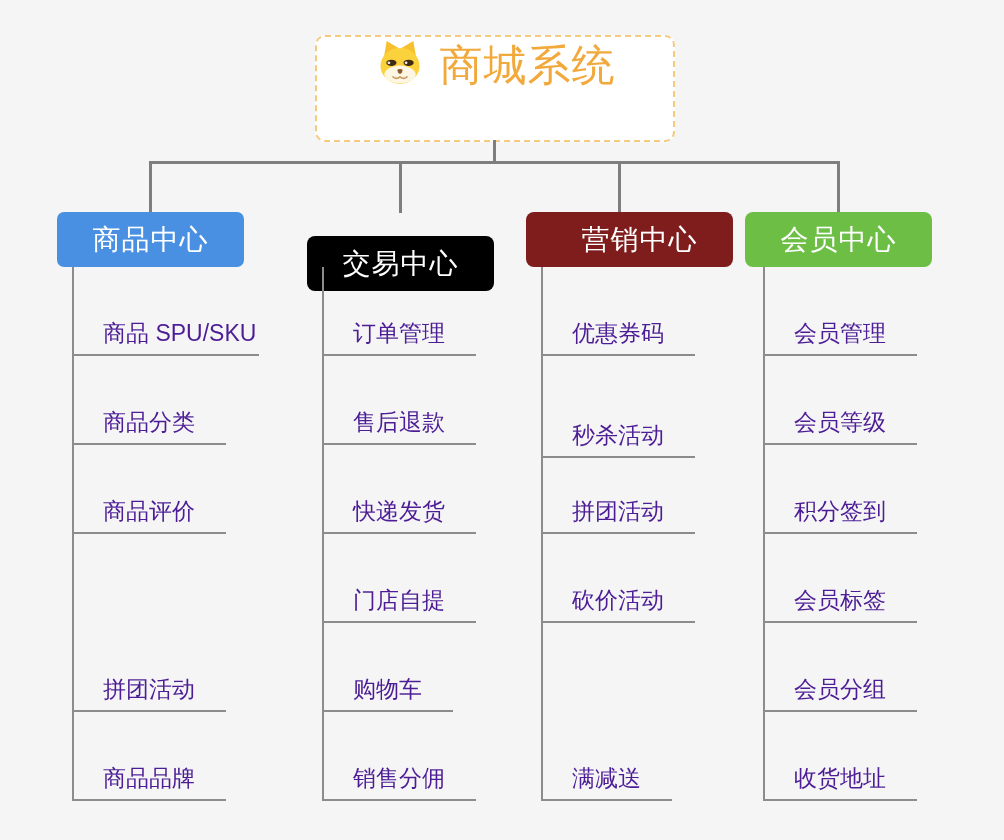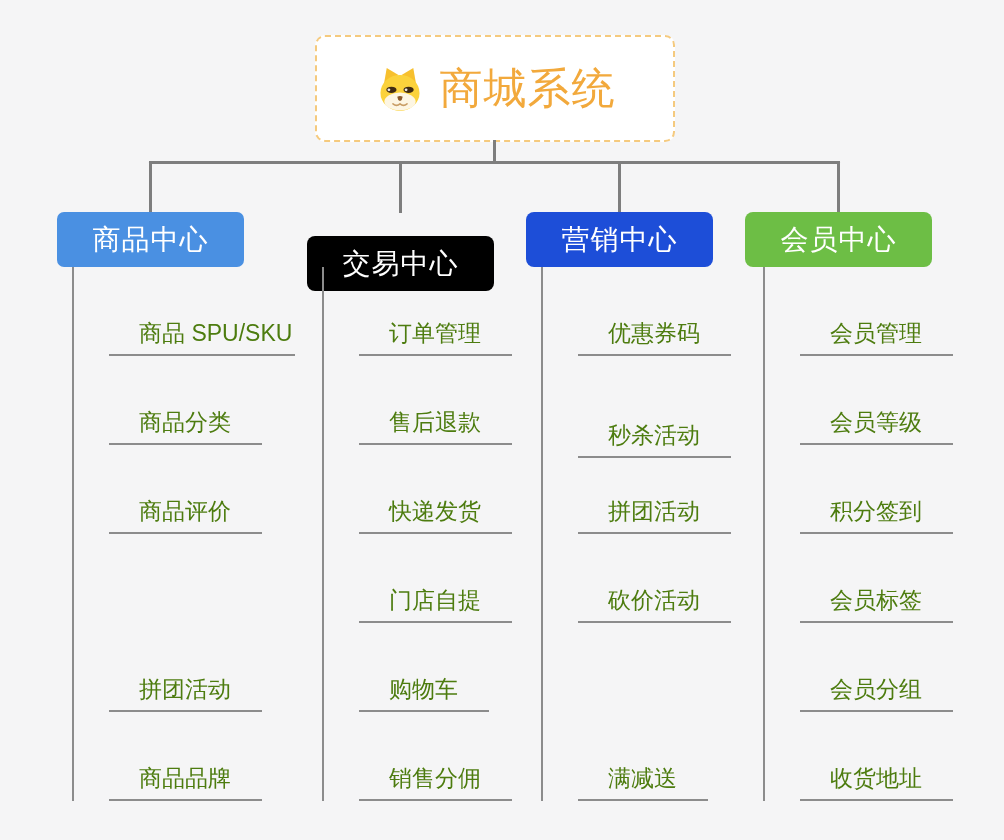--- a/index.html
+++ b/index.html
@@ -13,21 +13,21 @@
     background:#f5f5f6;
     overflow:hidden;
   }
   
   .root{
     position:absolute;left:315px;top:35px;width:360px;height:107px;
     box-sizing:border-box;
     background:#ffffff;
     border:2px dashed #f5ca7e;
     border-radius:10px;
-    display:flex;align-items:center;justify-content:center;gap:15px;
+    display:flex;justify-content:center;gap:15px;
   }
   .root-label{
     font-size:43px;
     color:#f2a93c;
     white-space:nowrap;
     letter-spacing:1px;
   }
   
   .conn{position:absolute;background:#7e7e7e;}
   .conn.stem {left:493px;top:140px;width:3px;height:23px;}
@@ -57,24 +57,23 @@
   .spine.s0{left:72px;}
   .spine.s1{left:322px;}
   .spine.s2{left:541px;}
   .spine.s3{left:763px;}
   
   .leaf{
     position:absolute;height:46px;box-sizing:border-box;
     border-bottom:2px solid #8c8c8c;
     padding:0 0 5px 30px;
     display:flex;align-items:flex-end;
-    font-size:23px;color:#4d7c0f;
+    font-size:23px;color:#4c1d95;
     white-space:nowrap;
     cursor:default;
-    margin-left:36px;
   }
 </style>
 </head>
 <body>
 
 <div id="canvas">
 
   <div class="root">
     <svg viewBox="0 0 64 64" width="50" height="50" aria-hidden="true">
       <polygon points="11,28 15,5 30,14" fill="#f7c02e"></polygon>
@@ -93,21 +92,21 @@
 
   <div class="conn stem"></div>
   <div class="conn hbar"></div>
   <div class="conn drop d0"></div>
   <div class="conn drop d1"></div>
   <div class="conn drop d2"></div>
   <div class="conn drop d3"></div>
 
   <div class="branch b0" style="background-color: rgb(74, 144, 226);">商品中心</div>
   <div class="branch b1" style="background-color: #000000; margin-top: 24px;">交易中心</div>
-  <div class="branch b2" style="background-color: #1d4ed8;">营销中心</div>
+  <div class="branch b2" style="background-color: #7f1d1d; padding-left: 20px;">营销中心</div>
   <div class="branch b3" style="background-color: rgb(109, 190, 69);">会员中心</div>
 
   <div class="spine s0"></div>
   <div class="spine s1"></div>
   <div class="spine s2"></div>
   <div class="spine s3"></div>
 
   <div class="leaf" style="left:73px;top:310px;width:186px">商品 SPU/SKU</div>
   <div class="leaf" style="left:73px;top:399px;width:153px">商品分类</div>
   <div class="leaf" style="left:73px;top:488px;width:153px">商品评价</div>

